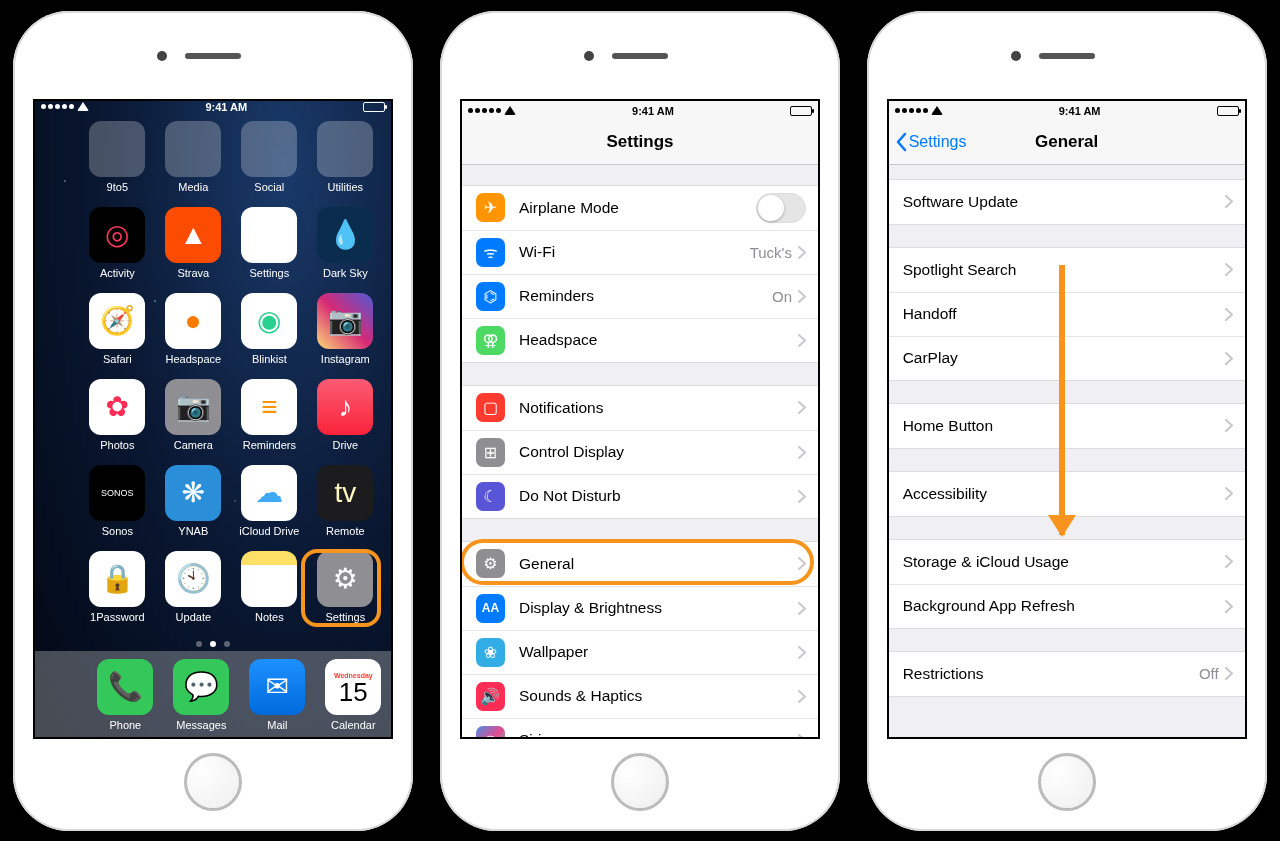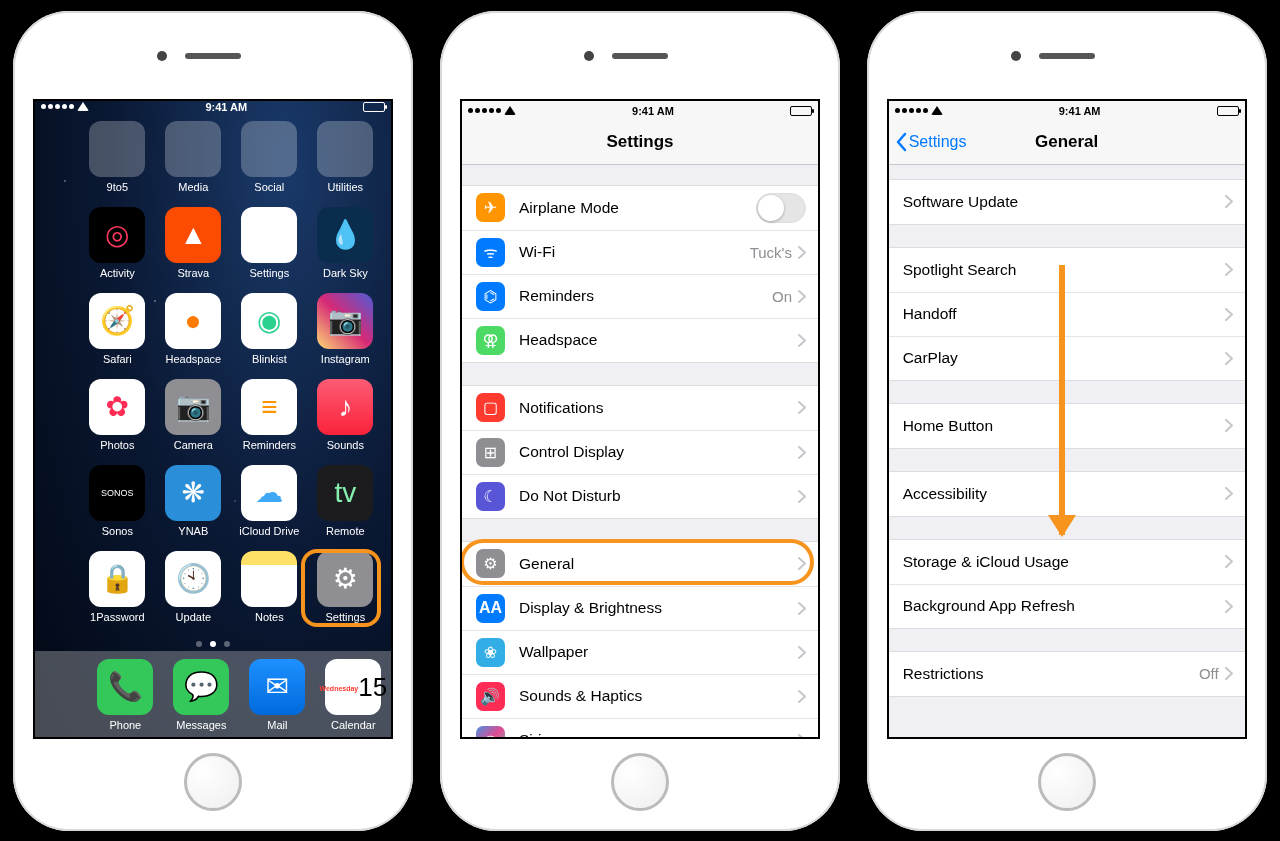--- a/index.html
+++ b/index.html
@@ -321,38 +321,38 @@
             <div class="app">
               <div class="icon" style="background: rgb(142, 142, 147); color: rgb(255, 255, 255);">📷</div>
               <div>Camera</div>
             </div>
             <div class="app">
               <div class="icon" style="background: rgb(255, 255, 255); color: rgb(255, 149, 0);">≡</div>
               <div>Reminders</div>
             </div>
             <div class="app">
               <div class="icon" style="background: linear-gradient(rgb(251, 92, 116), rgb(250, 35, 59)); color: rgb(255, 255, 255);">♪</div>
-              <div>Sounds</div>
+              <div>Drive</div>
             </div>
           </div>
           <div class="row">
             <div class="app">
               <div class="icon" style="background: rgb(0, 0, 0); color: rgb(255, 255, 255); font-size: 9px;">SONOS</div>
               <div>Sonos</div>
             </div>
             <div class="app">
               <div class="icon" style="background: rgb(42, 143, 216); color: rgb(255, 255, 255);">❋</div>
               <div>YNAB</div>
             </div>
             <div class="app">
               <div class="icon" style="background: rgb(255, 255, 255); color: rgb(63, 169, 245);">☁</div>
               <div>iCloud Drive</div>
             </div>
             <div class="app">
-              <div class="icon" style="background: rgb(28, 28, 30); color: #86efac;">tv</div>
+              <div class="icon" style="background: rgb(28, 28, 30); color: #fef9c3;">tv</div>
               <div>Remote</div>
             </div>
           </div>
           <div class="row">
             <div class="app">
               <div class="icon" style="background: rgb(255, 255, 255); color: rgb(255, 255, 255);">🔒</div>
               <div>1Password</div>
             </div>
             <div class="app">
               <div class="icon" style="background: rgb(255, 255, 255); color: rgb(255, 255, 255);">🕙</div>
@@ -381,21 +381,21 @@
             </div>
             <div class="app">
               <div class="icon" style="background: rgb(52, 199, 89); color: rgb(255, 255, 255);">💬</div>
               <div>Messages</div>
             </div>
             <div class="app">
               <div class="icon" style="background: linear-gradient(rgb(30, 144, 255), rgb(0, 106, 220)); color: rgb(255, 255, 255);">✉</div>
               <div>Mail</div>
             </div>
             <div class="app">
-              <div class="icon" style="background: rgb(255, 255, 255); flex-direction: row;">
+              <div class="icon" style="background: rgb(255, 255, 255); flex-direction: column;">
                 <div style="font-size: 7px; color: rgb(255, 59, 48); font-weight: 600; margin-top: 4px;">Wednesday</div>
                 <div style="font-size: 26px; color: rgb(0, 0, 0); font-weight: 300; line-height: 1;">15</div>
               </div>
               <div>Calendar</div>
             </div>
           </div>
       </div>
     </div>
     <div class="highlight-app" id="home-highlight" style="left: 265.5px; top: 448px; width: 80px; height: 78px;"></div>
   </div>
@@ -495,21 +495,21 @@
           <div class="cell">
             <div class="icn bg-gray">⚙</div>
             <div class="label">General</div>
             <div class="chev">
               <svg viewBox="0 0 8 13">
                 <path d="M1 1 L7 6.5 L1 12" stroke="#c7c7cc" stroke-width="2" fill="none" stroke-linecap="round" stroke-linejoin="round"></path>
               </svg>
             </div>
           </div>
           <div class="cell">
-            <div class="icn bg-blue" style="font-size: 16px; font-weight: 700;">AA</div>
+            <div class="icn bg-blue" style="font-size: 12px; font-weight: 700;">AA</div>
             <div class="label">Display &amp; Brightness</div>
             <div class="chev">
               <svg viewBox="0 0 8 13">
                 <path d="M1 1 L7 6.5 L1 12" stroke="#c7c7cc" stroke-width="2" fill="none" stroke-linecap="round" stroke-linejoin="round"></path>
               </svg>
             </div>
           </div>
           <div class="cell">
             <div class="icn bg-cyan">❀</div>
             <div class="label">Wallpaper</div>

